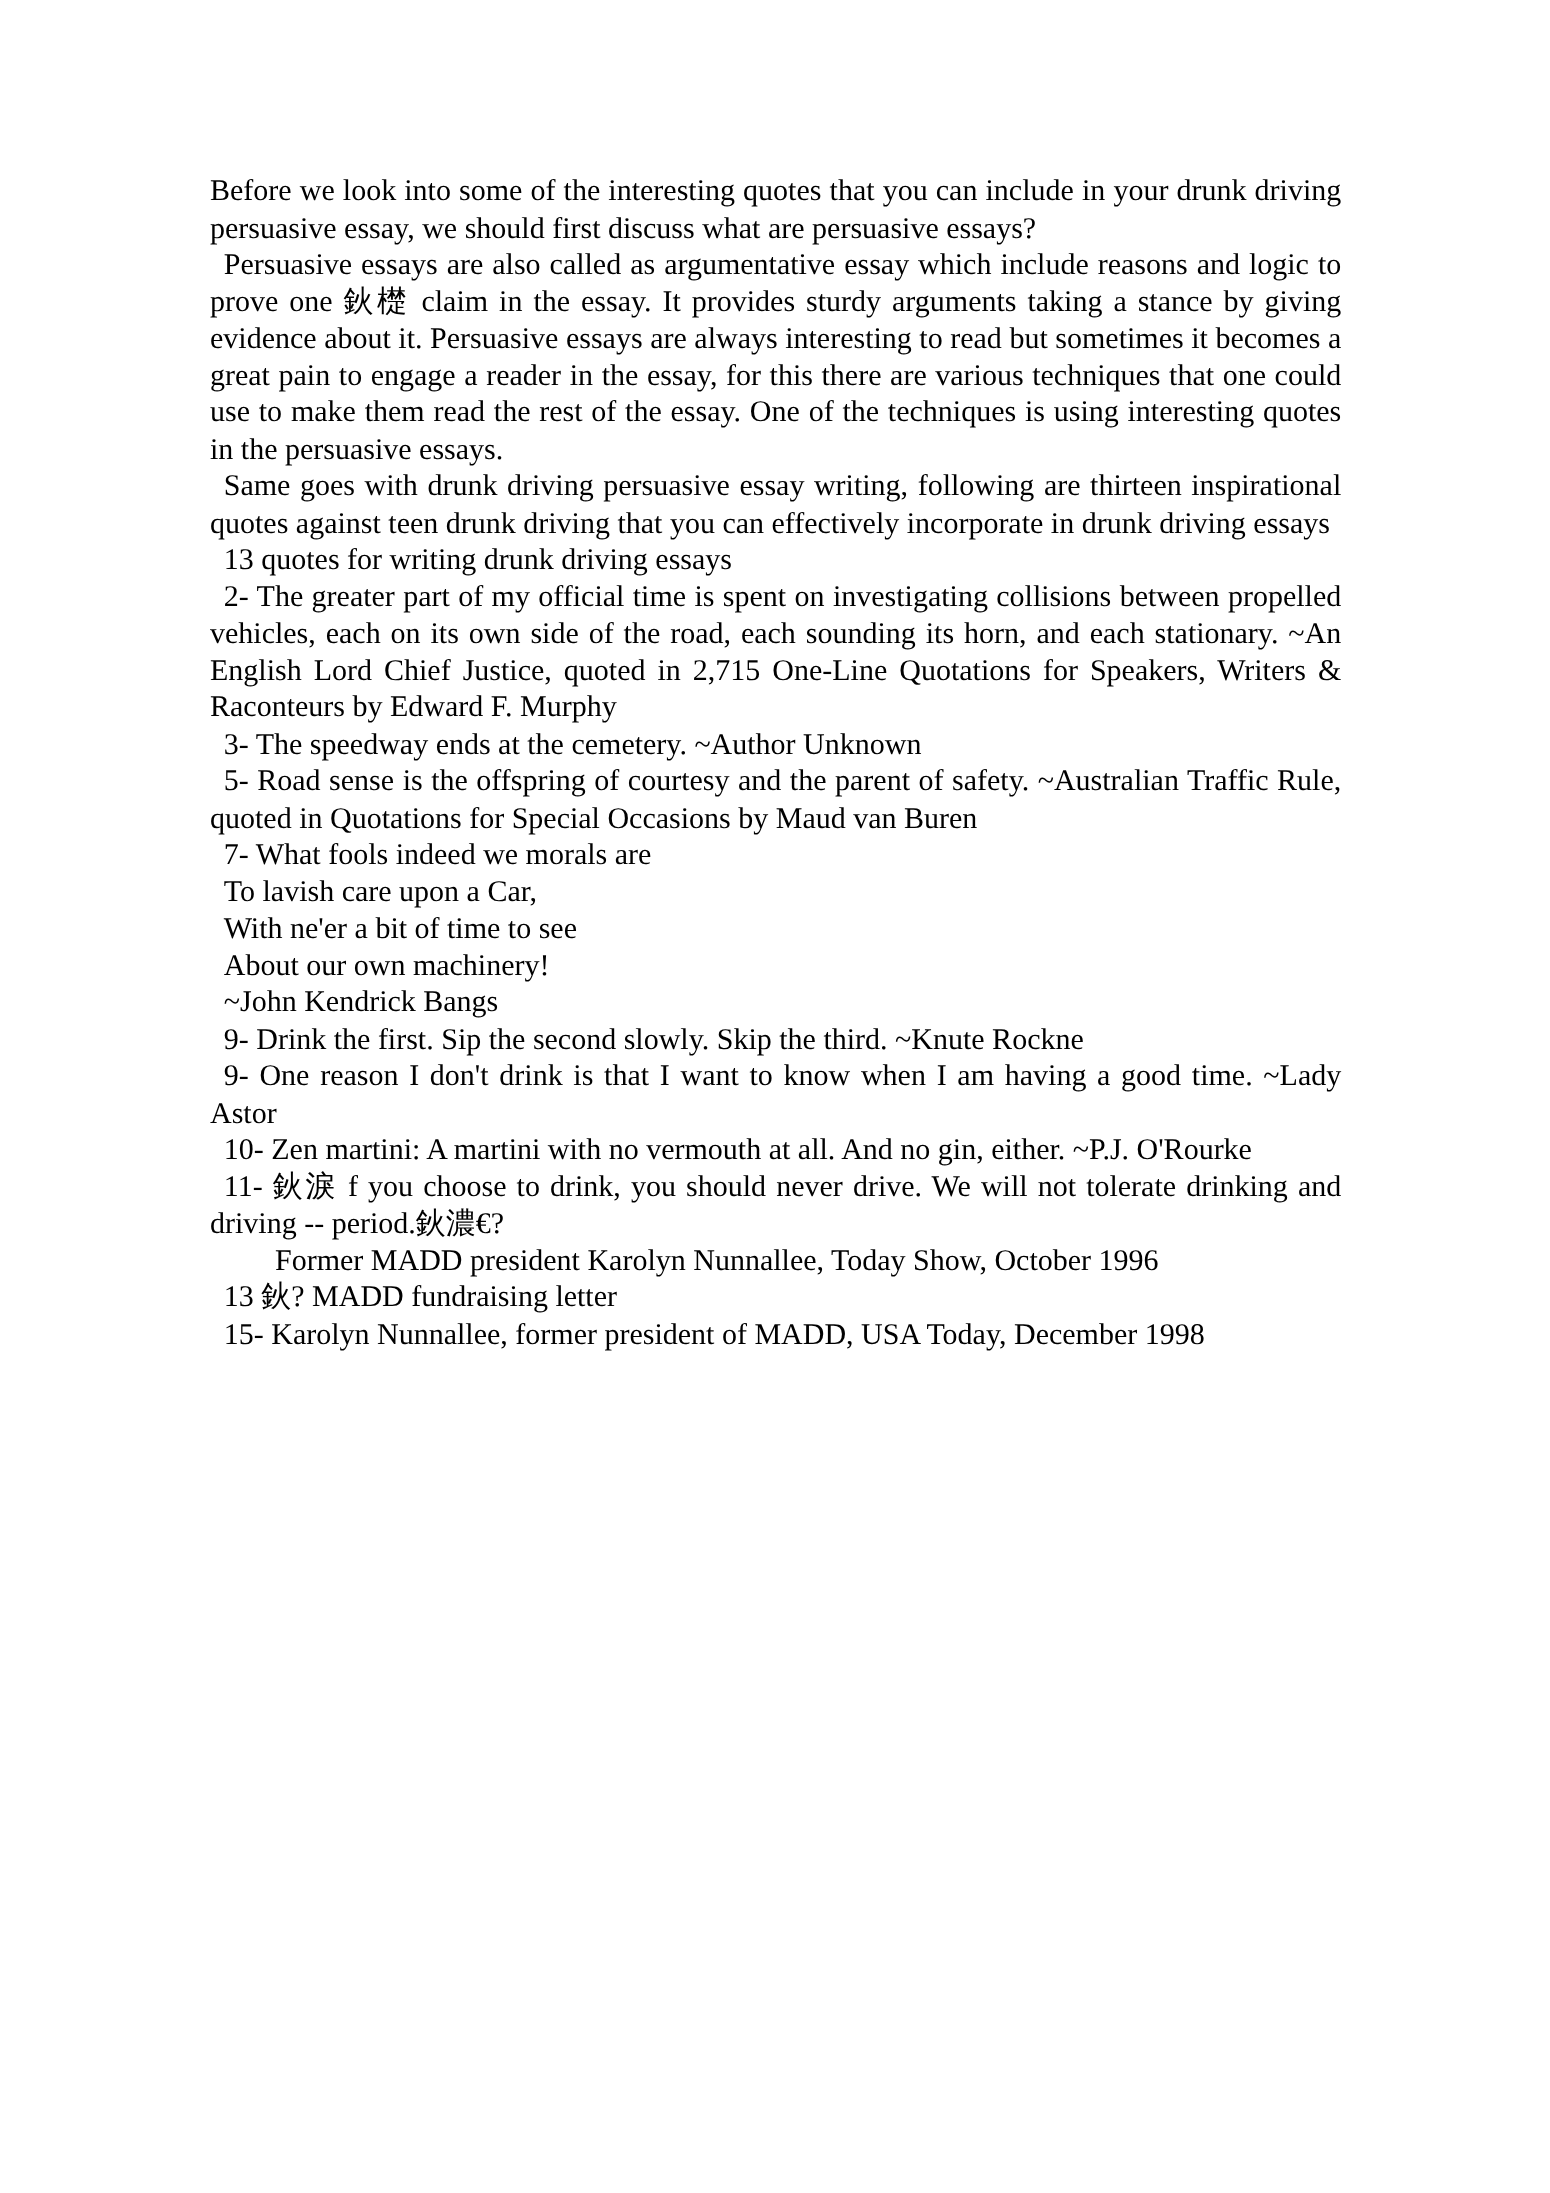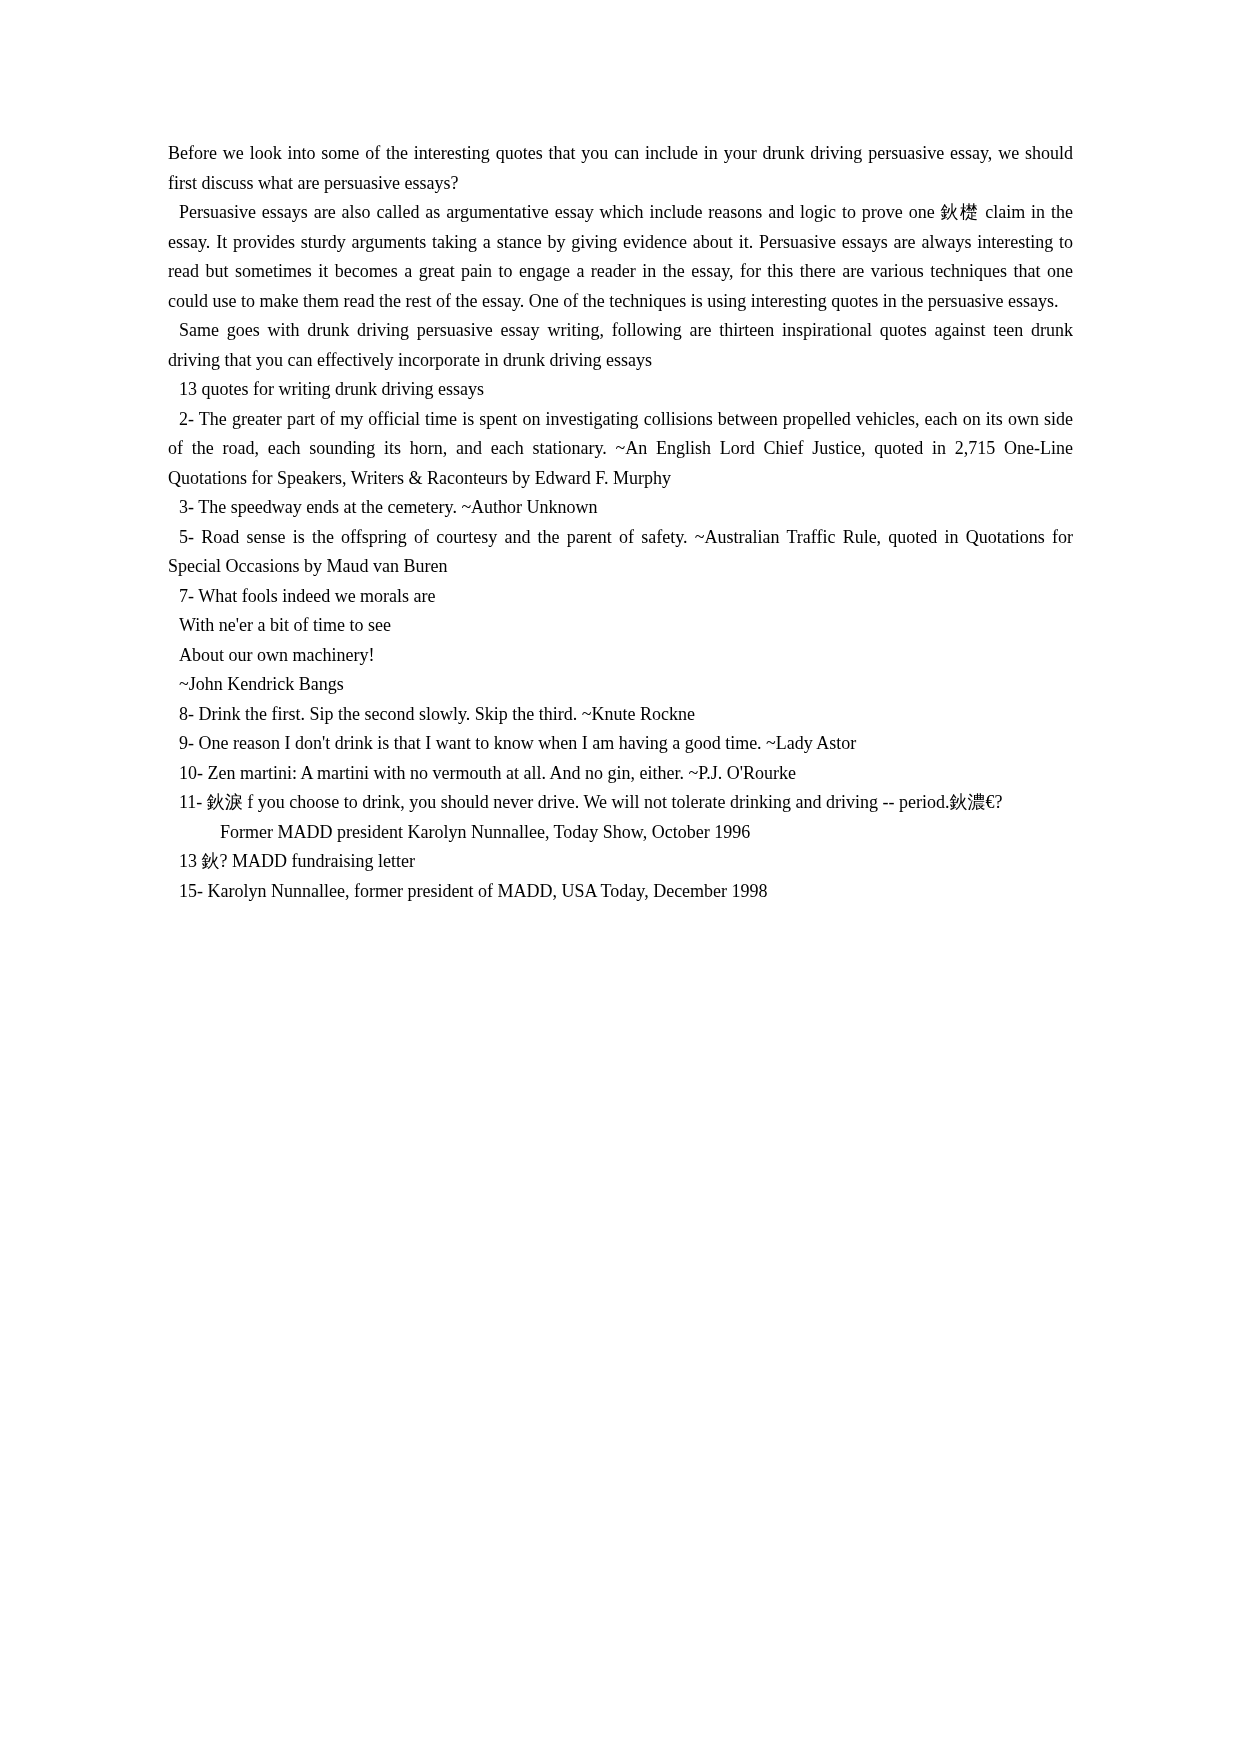--- a/index.html
+++ b/index.html
@@ -9,21 +9,21 @@
   }
   .page {
     position: relative;
     width: 1240px;
     height: 1754px;
     margin: 0 auto;
     background: #ffffff;
     box-sizing: border-box;
     padding: 139px 167px 0 168px;
     font-family: "Liberation Serif", "DejaVu Serif", serif;
-    font-size: 18px;
+    font-size: 24px;
     line-height: 29.5px;
     color: #000000;
     overflow: hidden;
   }
   .page p {
     margin: 0;
     text-align: justify;
   }
   .ind0 { text-indent: 0; }
   .ind1 { text-indent: 11px; }
@@ -34,23 +34,24 @@
 
 <div class="page">
   <p class="ind0">Before we look into some of the interesting quotes that you can include in your drunk driving persuasive essay, we should first discuss what are persuasive essays?</p>
   <p class="ind1">Persuasive essays are also called as argumentative essay which include reasons and logic to prove one 鈥檚 claim in the essay. It provides sturdy arguments taking a stance by giving evidence about it. Persuasive essays are always interesting to read but sometimes it becomes a great pain to engage a reader in the essay, for this there are various techniques that one could use to make them read the rest of the essay. One of the techniques is using interesting quotes in the persuasive essays.</p>
   <p class="ind1">Same goes with drunk driving persuasive essay writing, following are thirteen inspirational quotes against teen drunk driving that you can effectively incorporate in drunk driving essays</p>
   <p class="ind1">13 quotes for writing drunk driving essays</p>
   <p class="ind1">2- The greater part of my official time is spent on investigating collisions between propelled vehicles, each on its own side of the road, each sounding its horn, and each stationary. ~An English Lord Chief Justice, quoted in 2,715 One-Line Quotations for Speakers, Writers &amp; Raconteurs by Edward F. Murphy</p>
   <p class="ind1">3- The speedway ends at the cemetery. ~Author Unknown</p>
   <p class="ind1">5- Road sense is the offspring of courtesy and the parent of safety. ~Australian Traffic Rule, quoted in Quotations for Special Occasions by Maud van Buren</p>
   <p class="ind1">7- What fools indeed we morals are</p>
+  <p class="ind1">To lavish care upon a Car,</p>
   <p class="ind1">With ne'er a bit of time to see</p>
   <p class="ind1">About our own machinery!</p>
   <p class="ind1">~John Kendrick Bangs</p>
-  <p class="ind1">8- Drink the first. Sip the second slowly. Skip the third. ~Knute Rockne</p>
+  <p class="ind1">9- Drink the first. Sip the second slowly. Skip the third. ~Knute Rockne</p>
   <p class="ind1">9- One reason I don't drink is that I want to know when I am having a good time. ~Lady Astor</p>
   <p class="ind1">10- Zen martini: A martini with no vermouth at all. And no gin, either. ~P.J. O'Rourke</p>
   <p class="ind1">11- 鈥淚 f you choose to drink, you should never drive. We will not tolerate drinking and driving -- period.鈥濃€?</p>
   <p class="ind2">Former MADD president Karolyn Nunnallee, Today Show, October 1996</p>
   <p class="ind1">13 鈥? MADD fundraising letter</p>
   <p class="ind1">15- Karolyn Nunnallee, former president of MADD, USA Today, December 1998</p>
 </div>
 
 </body></html>

